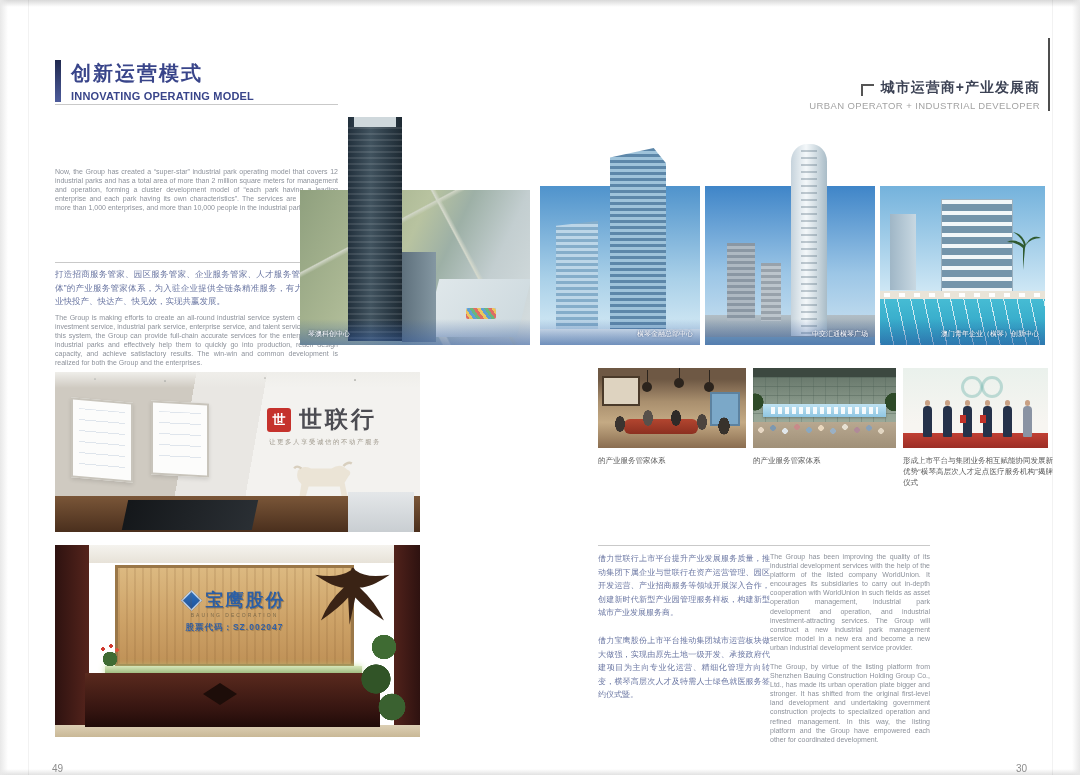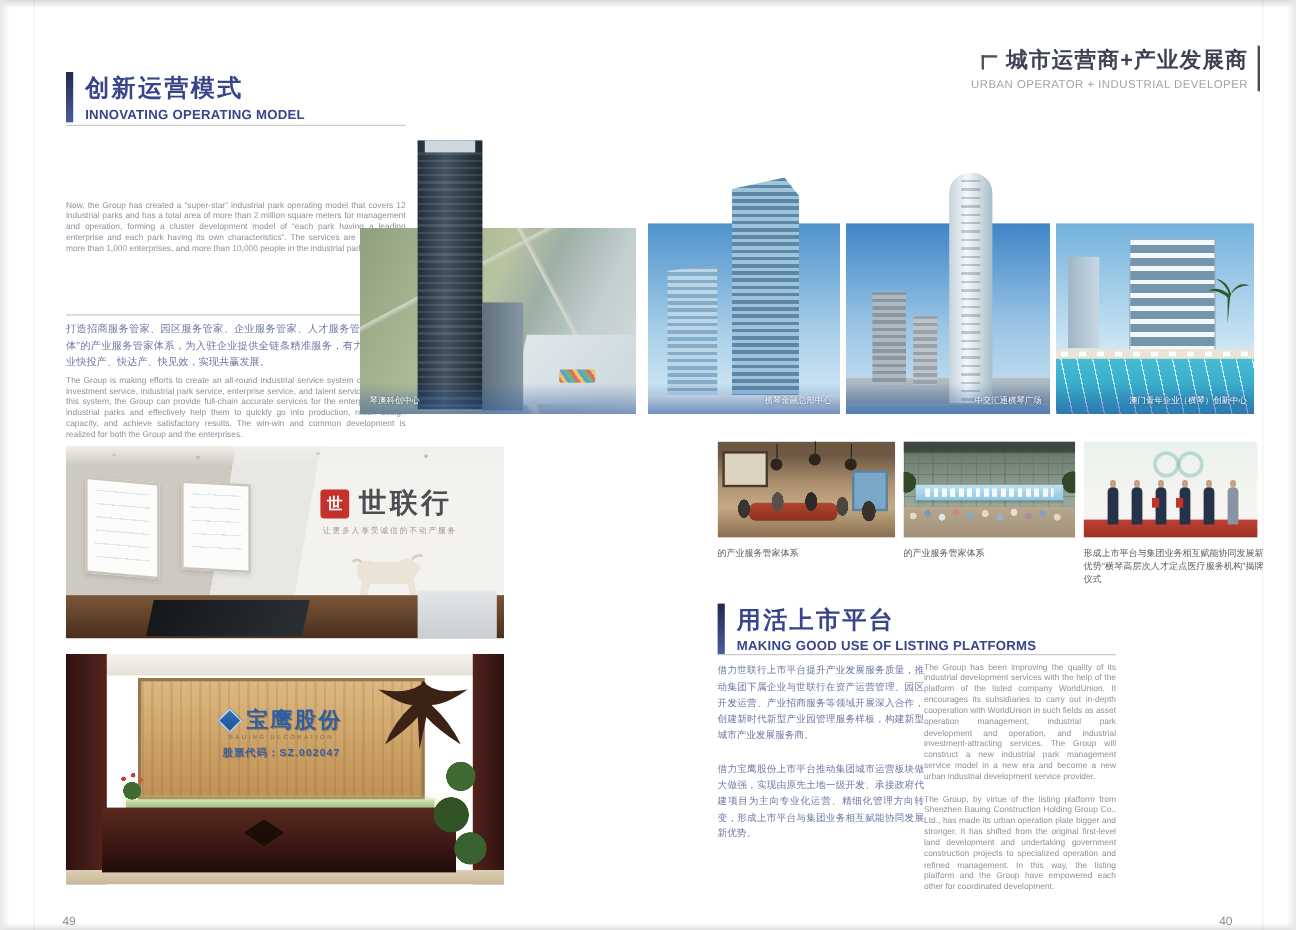--- a/index.html
+++ b/index.html
@@ -8,21 +8,21 @@
   .abs{position:absolute;}
   
   .edge-top{top:0;left:0;right:0;height:7px;background:linear-gradient(#d9d9d9,rgba(255,255,255,0));}
   .edge-bottom{bottom:0;left:0;right:0;height:6px;background:linear-gradient(rgba(255,255,255,0),#e2e2e2);}
   .edge-left{top:0;bottom:0;left:0;width:8px;background:linear-gradient(90deg,#e8e8e8,rgba(255,255,255,0));}
   .edge-right{top:0;bottom:0;right:0;width:8px;background:linear-gradient(270deg,#e8e8e8,rgba(255,255,255,0));}
   .fold-line{top:0;bottom:0;width:1px;background:rgba(0,0,0,0.05);}
 
   
   .hdr{top:38px;right:30px;text-align:right;border-right:2px solid #4d4d4d;padding-right:8px;}
-  .hdr-zh{font-size:18px;font-weight:bold;color:#3c4254;letter-spacing:1px;display:flex;align-items:center;justify-content:flex-end;gap:7px;}
+  .hdr-zh{font-size:14px;font-weight:bold;color:#3c4254;letter-spacing:1px;display:flex;align-items:center;justify-content:flex-end;gap:7px;margin-top:41px;}
   .bracket{display:inline-block;width:11px;height:10px;border-left:2px solid #555;border-top:2px solid #555;margin-bottom:-3px;}
   .hdr-en{font-size:9.5px;color:#a3a3a3;letter-spacing:.4px;margin-top:3px;}
 
   
   .sec-head{display:flex;align-items:stretch;}
   .sh-bar{width:6px;background:linear-gradient(180deg,#20294f,#4d5c9c);margin-right:10px;}
   .sh-zh{font-size:20px;font-weight:bold;color:#39458a;letter-spacing:2px;}
   .sh-en{font-size:11px;font-weight:bold;color:#39458a;margin-top:3px;letter-spacing:.2px;}
   .divider{height:1px;background:#c9c9c9;}
 
@@ -374,29 +374,22 @@
         <i class="ep-folder"></i>
       </span>
     <span class="ep-person" style="left:100px;"></span>
     <span class="ep-person ep-gray" style="left:120px;"></span>
   </div>
 
   <div class="abs ev-cap" style="left:598px;top:456px;width:148px;">的产业服务管家体系</div>
   <div class="abs ev-cap" style="left:753px;top:456px;width:143px;">的产业服务管家体系</div>
   <div class="abs ev-cap" style="left:903px;top:456px;width:150px;">形成上市平台与集团业务相互赋能协同发展新优势“横琴高层次人才定点医疗服务机构”揭牌仪式</div>
 
-  <div class="abs sec-head" style="left:598px;top:503px;width:332px;">
-    <div class="sh-bar"></div>
-    <div>
-      <div class="sh-zh">用活上市平台</div>
-      <div class="sh-en">MAKING GOOD USE OF LISTING PLATFORMS</div>
-    </div>
-  </div>
   <div class="abs divider" style="left:598px;top:545px;width:332px;"></div>
   <p class="abs zh-body" style="left:598px;top:552px;width:172px;font-size:8px;line-height:1.7;">借力世联行上市平台提升产业发展服务质量，推动集团下属企业与世联行在资产运营管理、园区开发运营、产业招商服务等领域开展深入合作，创建新时代新型产业园管理服务样板，构建新型城市产业发展服务商。</p>
-  <p class="abs zh-body" style="left:598px;top:634px;width:172px;font-size:8px;line-height:1.7;">借力宝鹰股份上市平台推动集团城市运营板块做大做强，实现由原先土地一级开发、承接政府代建项目为主向专业化运营、精细化管理方向转变，形成上市平台与集团业务相互赋能协同发展新优势。</p>
+  <p class="abs zh-body" style="left:598px;top:634px;width:172px;font-size:8px;line-height:1.7;">借力宝鹰股份上市平台推动集团城市运营板块做大做强，实现由原先土地一级开发、承接政府代建项目为主向专业化运营、精细化管理方向转变，横琴高层次人才及特需人士绿色就医服务签约仪式暨。</p>
   <p class="abs en-body" style="left:770px;top:552px;width:160px;">The Group has been improving the quality of its industrial development services with the help of the platform of the listed company WorldUnion. It encourages its subsidiaries to carry out in-depth cooperation with WorldUnion in such fields as asset operation management, industrial park development and operation, and industrial investment-attracting services. The Group will construct a new industrial park management service model in a new era and become a new urban industrial development service provider.</p>
   <p class="abs en-body" style="left:770px;top:662px;width:160px;">The Group, by virtue of the listing platform from Shenzhen Bauing Construction Holding Group Co., Ltd., has made its urban operation plate bigger and stronger. It has shifted from the original first-level land development and undertaking government construction projects to specialized operation and refined management. In this way, the listing platform and the Group have empowered each other for coordinated development.</p>
 
   <div class="abs pagenum" style="left:52px;top:740px;">49</div>
-  <div class="abs pagenum" style="left:1016px;top:740px;">40</div>
+  <div class="abs pagenum" style="left:1016px;top:740px;">30</div>
 
 </div>
 
 </body></html>

